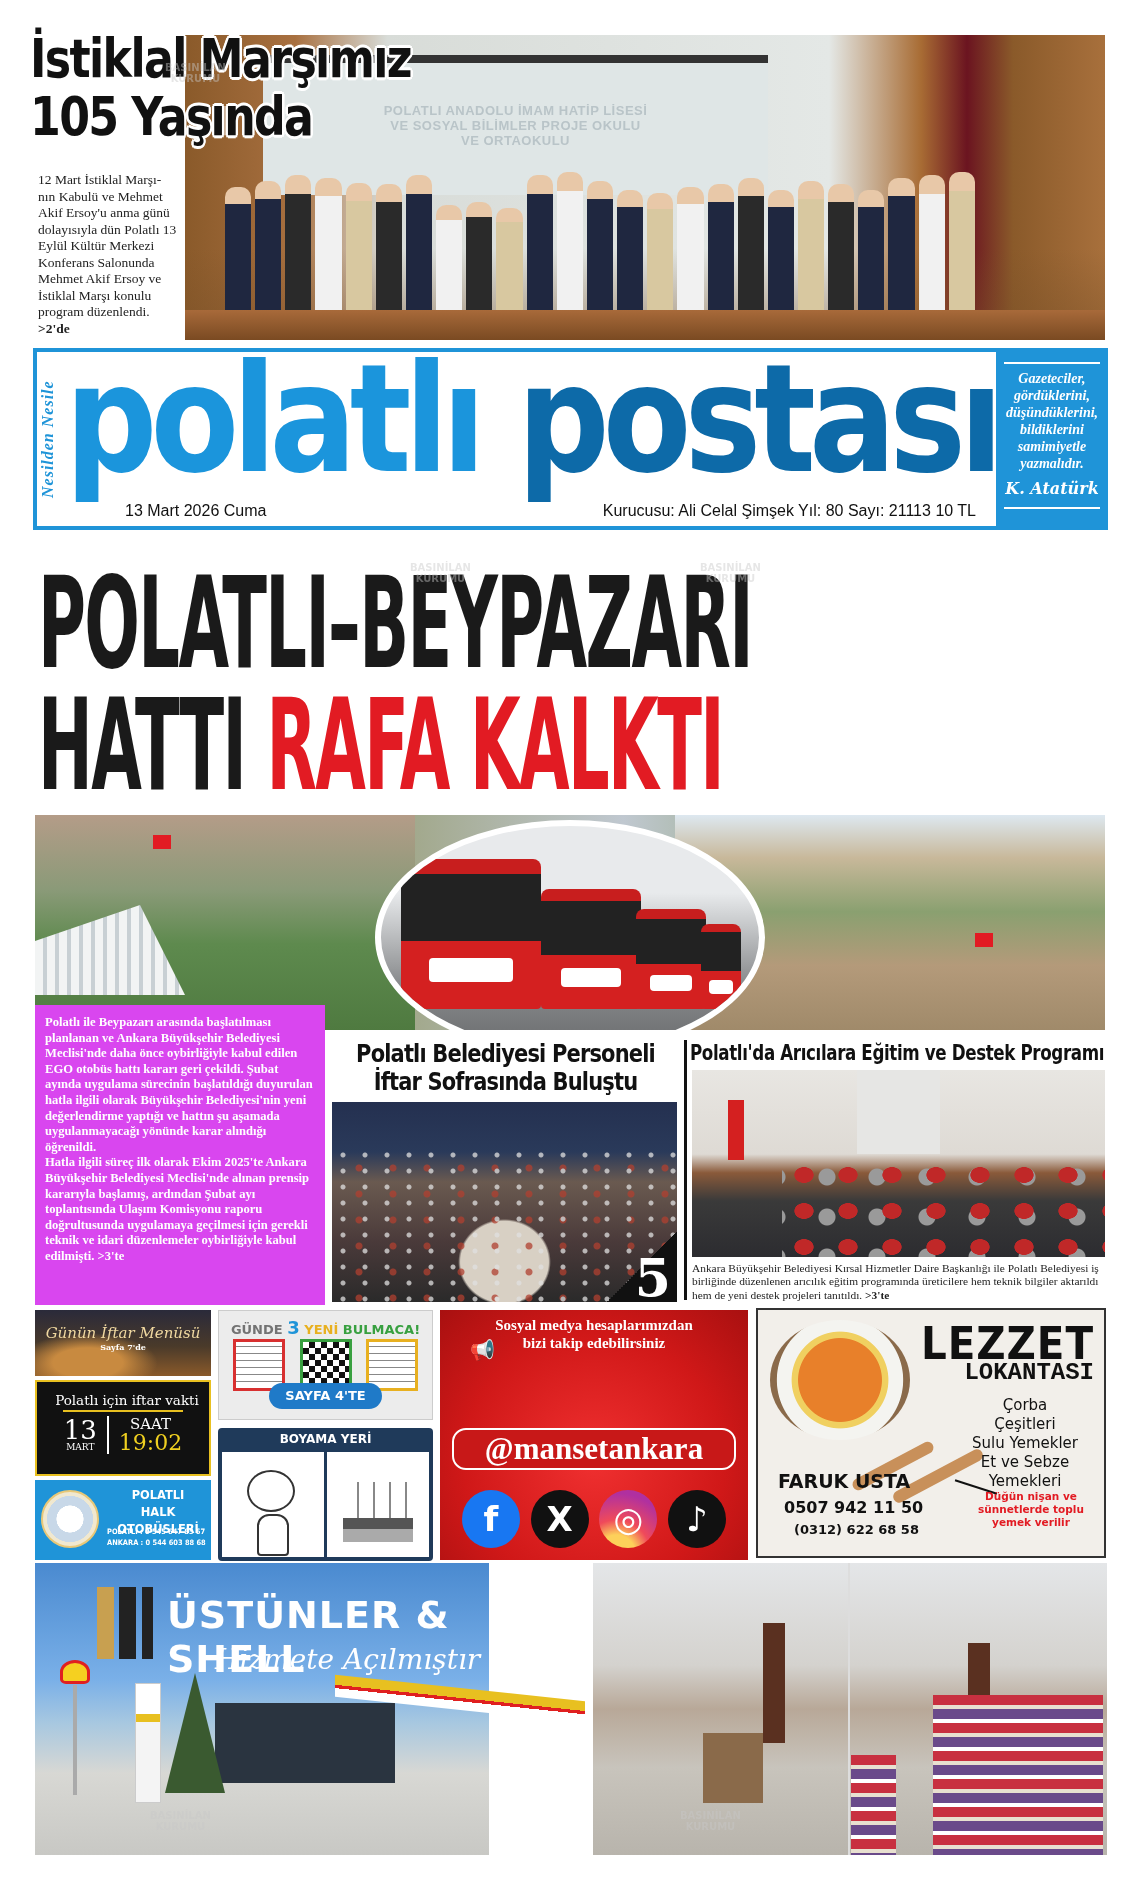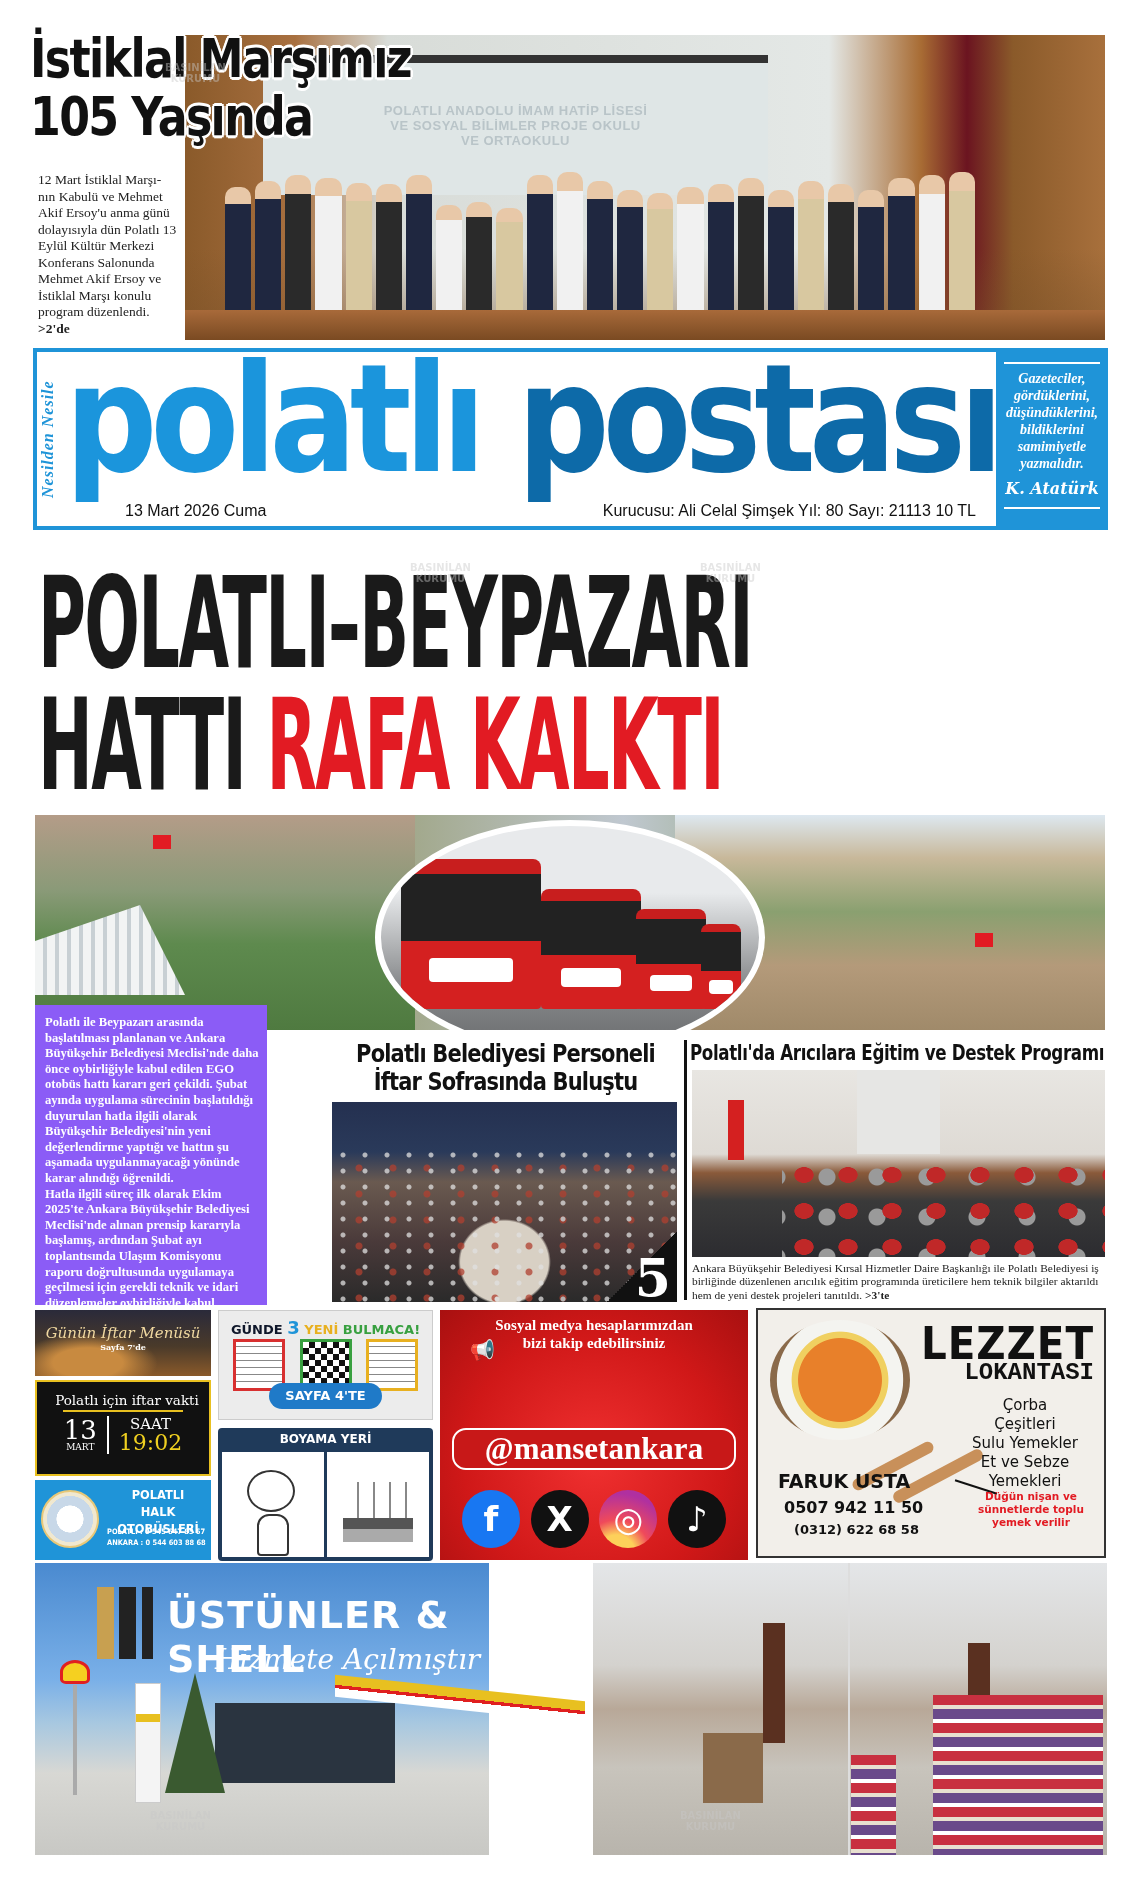--- a/index.html
+++ b/index.html
@@ -113,21 +113,21 @@
     #photo-row .bus {
       position: absolute; bottom: 40px; border-radius: 8px 8px 4px 4px;
       background: linear-gradient(180deg, #c81e1e 0 10%, #222 10% 55%, #d42020 55% 100%);
     }
     #photo-row .bus::after {
       content: ""; position: absolute; left: 20%; right: 20%; bottom: 18%; height: 16%; background: #fff; border-radius: 4px;
     }
 
     
     #lead-box {
-      left: 35px; top: 1005px; width: 232px; height: 300px; background: #8b5cf6; color: #fff;
+      left: 35px; top: 1005px; width: 290px; height: 300px; background: #d946ef; color: #fff;
       padding: 10px 8px 16px 10px; font-family: "Liberation Serif", serif; font-weight: bold;
       font-size: 12.6px; line-height: 15.6px;
     }
 
     
     #story2 { left: 328px; top: 1040px; width: 355px; height: 265px; }
     #story2 .title {
       font-family: "DejaVu Sans", sans-serif; font-weight: bold; color: #111; text-align: center;
       font-size: 25px; line-height: 28px; letter-spacing: -1px; transform: scaleX(0.84); transform-origin: center top;
       white-space: nowrap; margin-left: -30px; margin-right: -30px;
@@ -205,21 +205,21 @@
       position: absolute; left: 6px; top: 10px; width: 58px; height: 58px; border-radius: 50%;
       background: radial-gradient(circle, #fff 0 35%, #c8d8e8 36% 60%, #f0e8d0 61%); border: 2px solid #e8c878;
     }
     #ad-bus .name { position: absolute; left: 72px; top: 6px; width: 102px; text-align: center; font-family: "DejaVu Sans", sans-serif; font-weight: bold; font-size: 13px; line-height: 17px; transform: scaleX(.88); }
     #ad-bus .ph { position: absolute; left: 72px; top: 46px; font-family: "DejaVu Sans", sans-serif; font-weight: bold; font-size: 7.4px; line-height: 11px; white-space: nowrap; transform: scaleX(.9); transform-origin: left top; }
 
     #ad-puzzle {
       left: 218px; top: 1310px; width: 215px; height: 110px; background: #ececec; border: 1px solid #ccc;
     }
     #ad-puzzle .head { text-align: center; font-family: "DejaVu Sans", sans-serif; font-weight: bold; font-size: 13px; margin-top: 6px; white-space: nowrap; }
-    #ad-puzzle .head .a { color: #0f172a; }
+    #ad-puzzle .head .a { color: #737373; }
     #ad-puzzle .head .b { color: #1f94d8; font-size: 18px; }
     #ad-puzzle .head .c { color: #e8b020; }
     #ad-puzzle .head .d { color: #38a040; }
     #ad-puzzle .grids { position: absolute; left: 14px; right: 14px; top: 28px; height: 55px; display: flex; justify-content: space-between; }
     #ad-puzzle .grids i {
       display: block; width: 52px; height: 52px; border: 3px solid #d83030;
       background: repeating-linear-gradient(0deg, #fff 0 6px, #888 6px 7px), #fff;
     }
     #ad-puzzle .grids i:nth-child(2) { border-color: #38a040; background: repeating-conic-gradient(#111 0 25%, #fff 0 50%) 0 0/12px 12px; }
     #ad-puzzle .grids i:nth-child(3) { border-color: #e8b020; }

